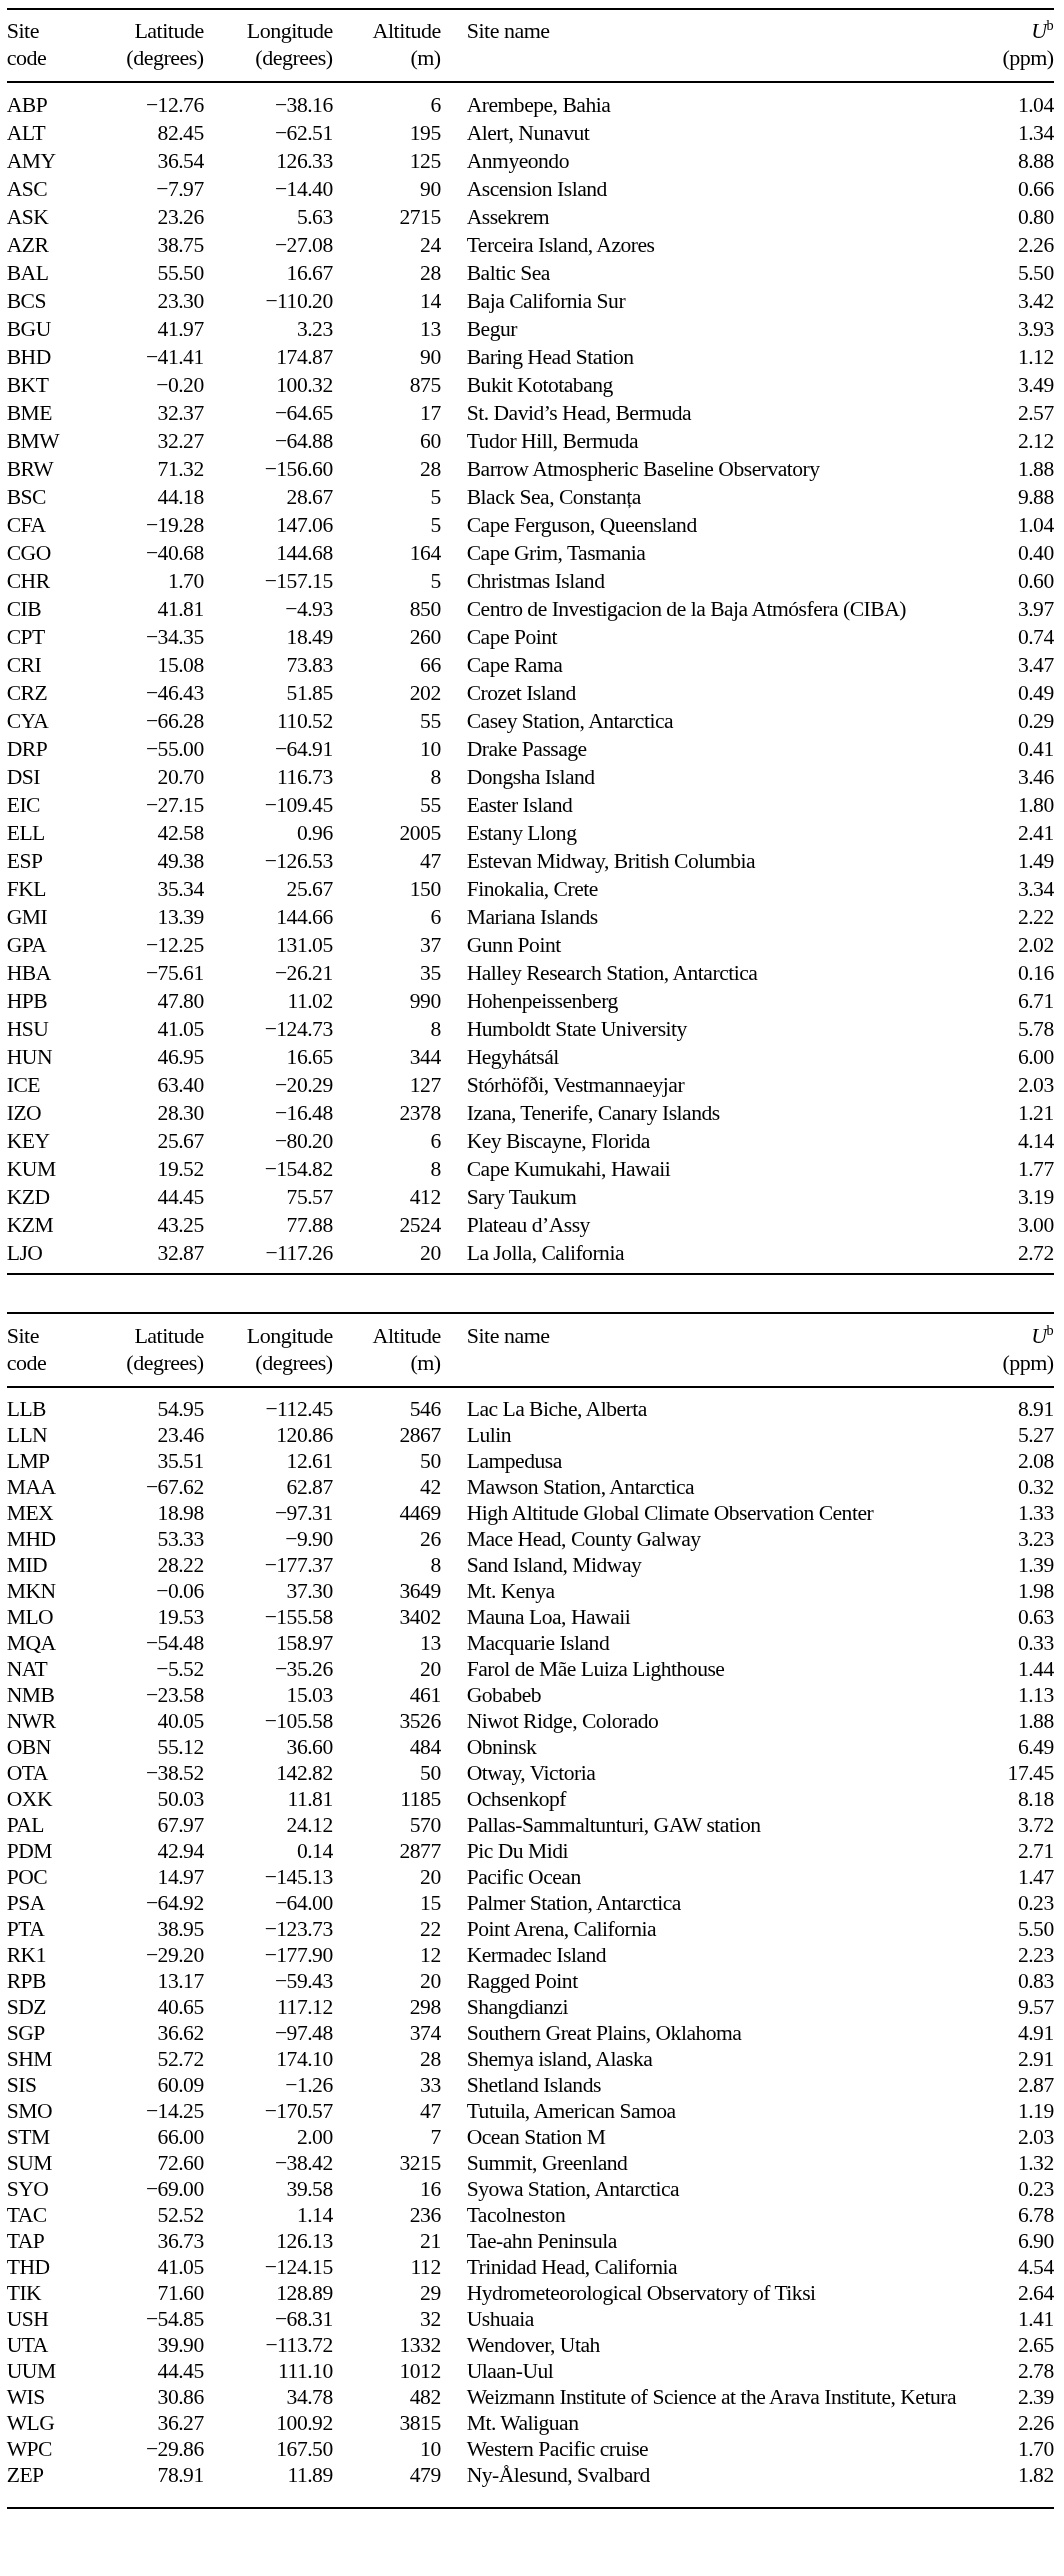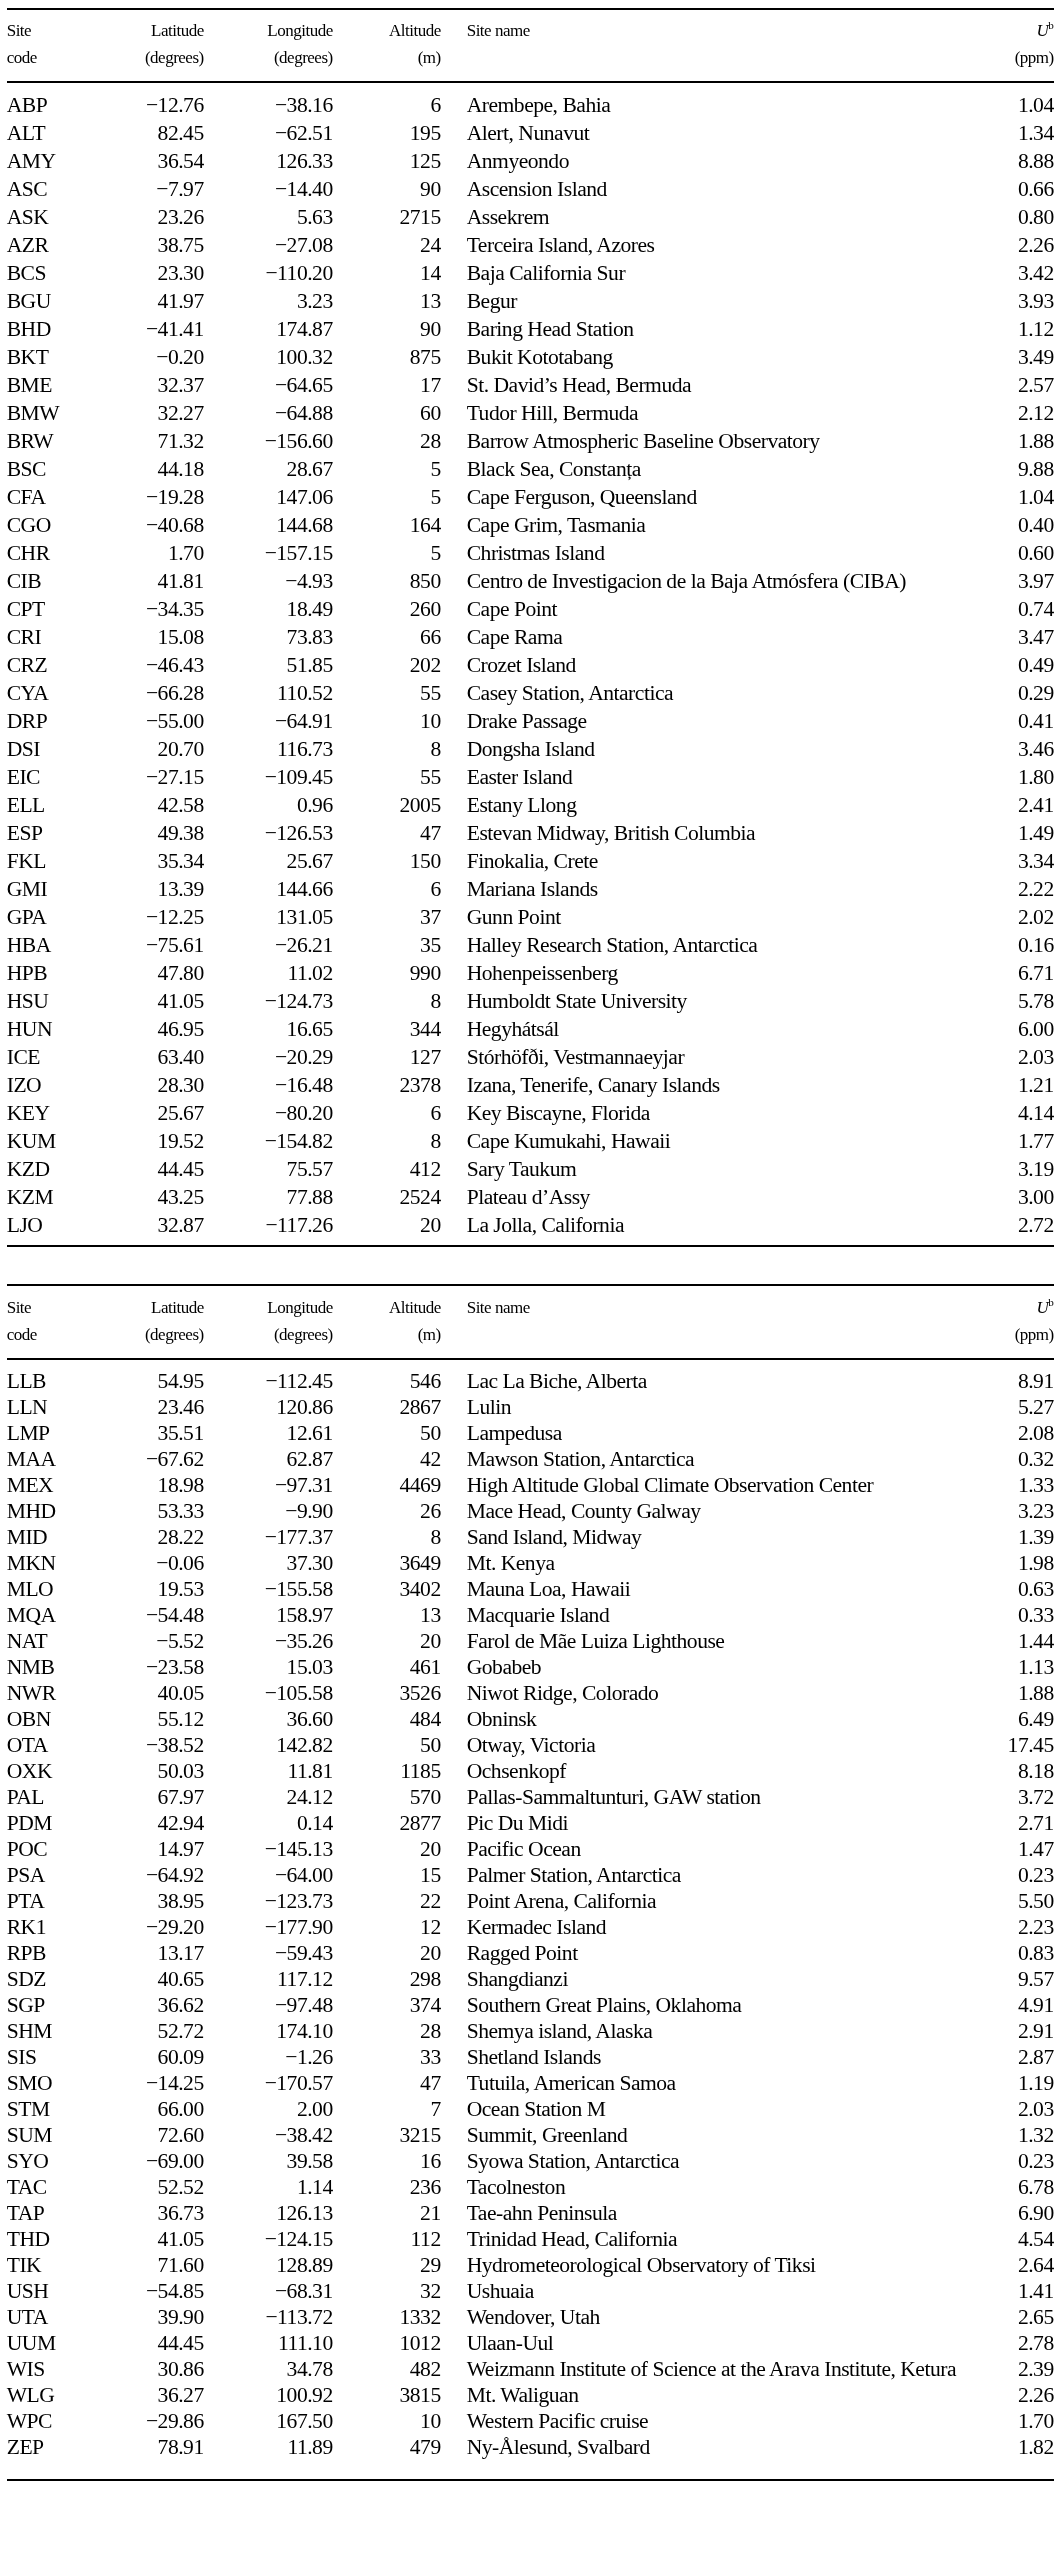--- a/index.html
+++ b/index.html
@@ -31,21 +31,21 @@
   table.sites th, table.sites td {
     padding: 0;
     white-space: nowrap;
     letter-spacing: -0.5px;
     font-weight: normal;
   }
   table.sites thead th {
     border-bottom: 2.6px solid #000;
     padding-top: 7.2px;
     padding-bottom: 10.3px;
-    font-size: 17px;
+    font-size: 22px;
     line-height: 27px;
     vertical-align: top;
   }
   table.sites td {
     font-size: 21.6px;
   }
   .t1 table.sites td { line-height: 28px; }
   .t2 table.sites td { line-height: 26px; }
   table.sites tbody tr:first-child td { padding-top: 8.2px; }
   .t1 table.sites tbody tr:last-child td { padding-bottom: 6px; }
@@ -151,20 +151,28 @@
         </tr>
         <tr>
           <td class="col-code">AZR</td>
           <td class="col-num">38.75</td>
           <td class="col-num">−27.08</td>
           <td class="col-num">24</td>
           <td class="col-name">Terceira Island, Azores</td>
           <td class="col-u">2.26</td>
         </tr>
         <tr>
+          <td class="col-code">BAL</td>
+          <td class="col-num">55.50</td>
+          <td class="col-num">16.67</td>
+          <td class="col-num">28</td>
+          <td class="col-name">Baltic Sea</td>
+          <td class="col-u">5.50</td>
+        </tr>
+        <tr>
           <td class="col-code">BCS</td>
           <td class="col-num">23.30</td>
           <td class="col-num">−110.20</td>
           <td class="col-num">14</td>
           <td class="col-name">Baja California Sur</td>
           <td class="col-u">3.42</td>
         </tr>
         <tr>
           <td class="col-code">BGU</td>
           <td class="col-num">41.97</td>

